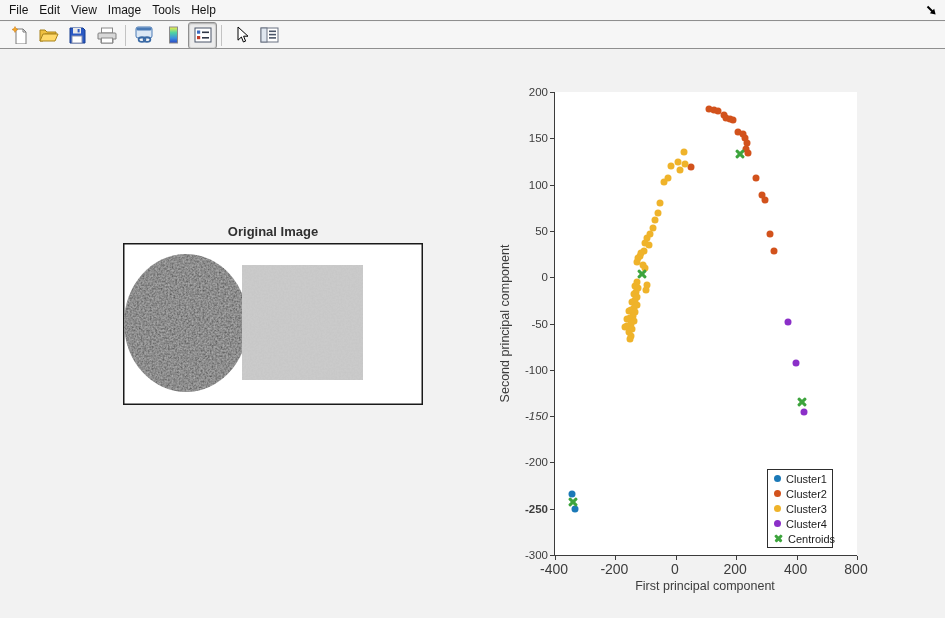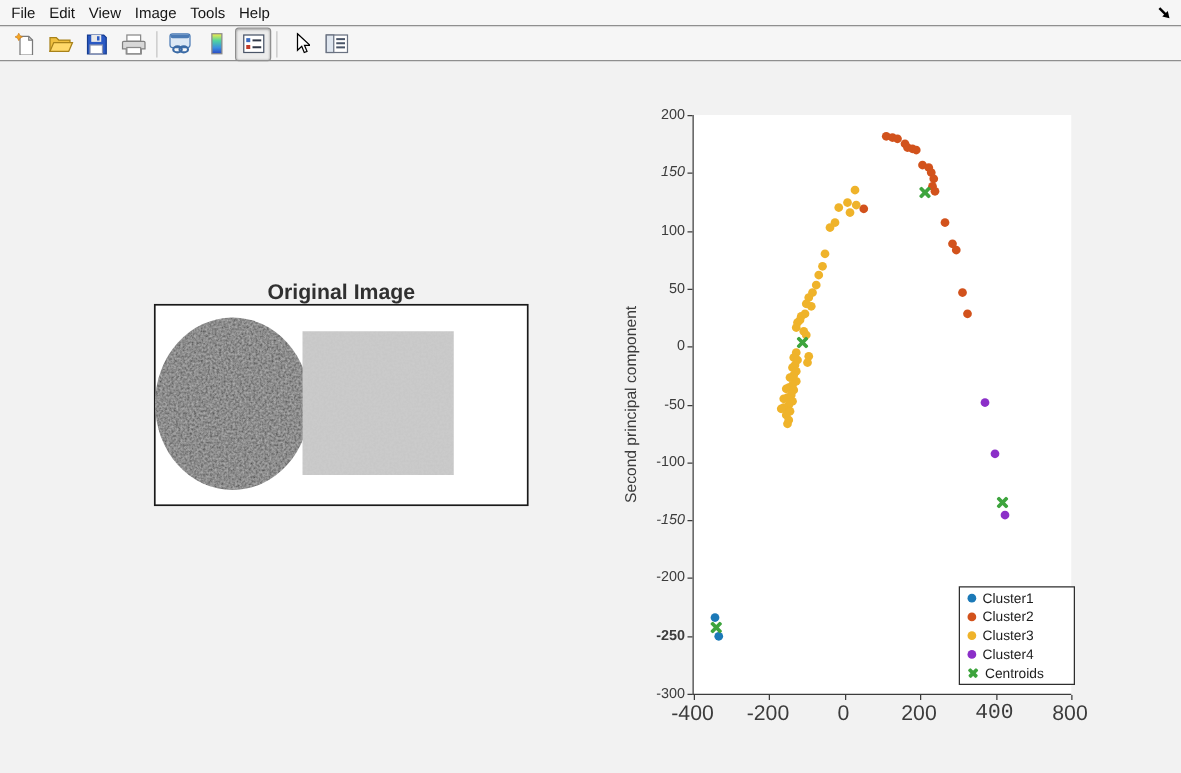--- a/index.html
+++ b/index.html
@@ -16,47 +16,47 @@
   .toolbar{position:absolute;top:22px;left:0;right:0;height:27px;background:#f6f6f6;
            border-bottom:1px solid #8f8f8f;display:flex;align-items:center;
            padding-left:5px;box-sizing:border-box;}
   .tbtn{width:27px;height:25px;display:flex;align-items:center;justify-content:center;
         border:1px solid transparent;border-radius:3px;}
   .tbtn.pressed{border:1px solid #8f8f8f;background:#ececec;
         box-shadow:inset 0 1px 2px rgba(0,0,0,.22), inset 0 0 0 1px #dcdcdc;}
   .tsep{width:1px;height:21px;background:#c3c3c3;margin:0 4px;}
   
   .orig-title{position:absolute;left:123px;top:224px;width:300px;text-align:center;
-              font-weight:bold;font-size:17px;color:#303030;}
+              font-weight:bold;font-size:13px;color:#303030;}
   .orig-img{position:absolute;left:123px;top:243px;width:300px;height:162px;}
   
   .chart-title{position:absolute;left:554px;top:73px;width:302px;text-align:center;
                font-weight:bold;font-size:13px;color:#2f2f2f;}
   .plot-area{position:absolute;left:554px;top:92px;width:302px;height:463px;background:#fff;
              border-left:1px solid #3c3c3c;border-bottom:1px solid #3c3c3c;}
   .dot{position:absolute;width:7px;height:7px;border-radius:50%;background:currentColor;
        transform:translate(-50%,-50%);display:block;}
   .xmark{position:absolute;width:11px;height:11px;transform:translate(-50%,-50%);display:block;}
   .xmark::before,.xmark::after{content:"";position:absolute;left:0;top:4px;width:11px;height:3px;
        border-radius:1px;background:currentColor;}
   .xmark::before{transform:rotate(45deg);} .xmark::after{transform:rotate(-45deg);}
   .xtickmark{position:absolute;bottom:-5px;width:1px;height:4px;background:#3c3c3c;display:block;}
   .ytickmark{position:absolute;left:-5px;width:4px;height:1px;background:#3c3c3c;display:block;}
   .x-tick-labels{position:absolute;left:554px;top:561px;width:302px;height:14px;
-                 font-size:17px;color:#3c3c3c;}
+                 font-size:14px;color:#3c3c3c;}
   .x-tick-labels b{position:absolute;transform:translateX(-50%);font-weight:normal;display:block;}
   .y-tick-labels{position:absolute;left:470px;top:92px;width:78px;height:463px;
                  font-size:11.5px;color:#3c3c3c;}
   .y-tick-labels b{position:absolute;right:0;transform:translateY(-50%);font-weight:normal;display:block;}
   .xaxis-label{position:absolute;left:554px;top:579px;width:302px;text-align:center;
                font-size:12.5px;color:#3c3c3c;}
   .yaxis-label{position:absolute;left:355px;top:316px;width:300px;height:15px;text-align:center;
                font-size:12.5px;color:#3c3c3c;transform:rotate(-90deg);}
   
-  .legend{position:absolute;left:212px;top:377px;width:93px;height:79px;background:#fff;
+  .legend{position:absolute;left:212px;top:377px;width:66px;height:79px;background:#fff;
           border:1px solid #2e2e2e;box-sizing:border-box;display:flex;flex-direction:column;
           justify-content:center;padding-left:6px;gap:1px;font-size:11px;color:#1c1c1c;}
   .lrow{display:flex;align-items:center;gap:5px;height:14px;}
   .dot-i{width:7px;height:7px;border-radius:50%;background:currentColor;flex:0 0 auto;display:block;}
   .xmark-i{position:relative;width:9px;height:9px;flex:0 0 auto;display:block;}
   .xmark-i::before,.xmark-i::after{content:"";position:absolute;left:0;top:3px;width:9px;height:2.6px;
       border-radius:1px;background:currentColor;}
   .xmark-i::before{transform:rotate(45deg);} .xmark-i::after{transform:rotate(-45deg);}
 </style>
 </head>
@@ -289,31 +289,32 @@
       <i class="ytickmark" style="top: 70%;"></i>
       <i class="ytickmark" style="top: 80%;"></i>
       <i class="ytickmark" style="top: 90%;"></i>
       <i class="ytickmark" style="top: 100%;"></i>
     </div>
   <div class="x-tick-labels">
       <b style="left: 0%;">-400</b>
       <b style="left: 20%;">-200</b>
       <b style="left: 40%;">0</b>
       <b style="left: 60%;">200</b>
-      <b style="left: 80%; font-family: Liberation Mono, monospace;">400</b>
+      <b style="left: 80%;">400</b>
       <b style="left: 100%;">800</b>
     </div>
   <div class="y-tick-labels">
       <b style="top: 0%;">200</b>
-      <b style="top: 10%; font-style: italic;">150</b>
+      <b style="top: 10%;">150</b>
       <b style="top: 20%;">100</b>
       <b style="top: 30%;">50</b>
       <b style="top: 40%;">0</b>
       <b style="top: 50%;">-50</b>
       <b style="top: 60%;">-100</b>
       <b style="top: 70%; font-style: italic;">-150</b>
       <b style="top: 80%;">-200</b>
       <b style="top: 90%; font-weight: bold;">-250</b>
       <b style="top: 100%;">-300</b>
     </div>
+  <div class="xaxis-label">First principal component</div>
   <div class="yaxis-label">Second principal component</div>
 
 </div>
 
 </body></html>

